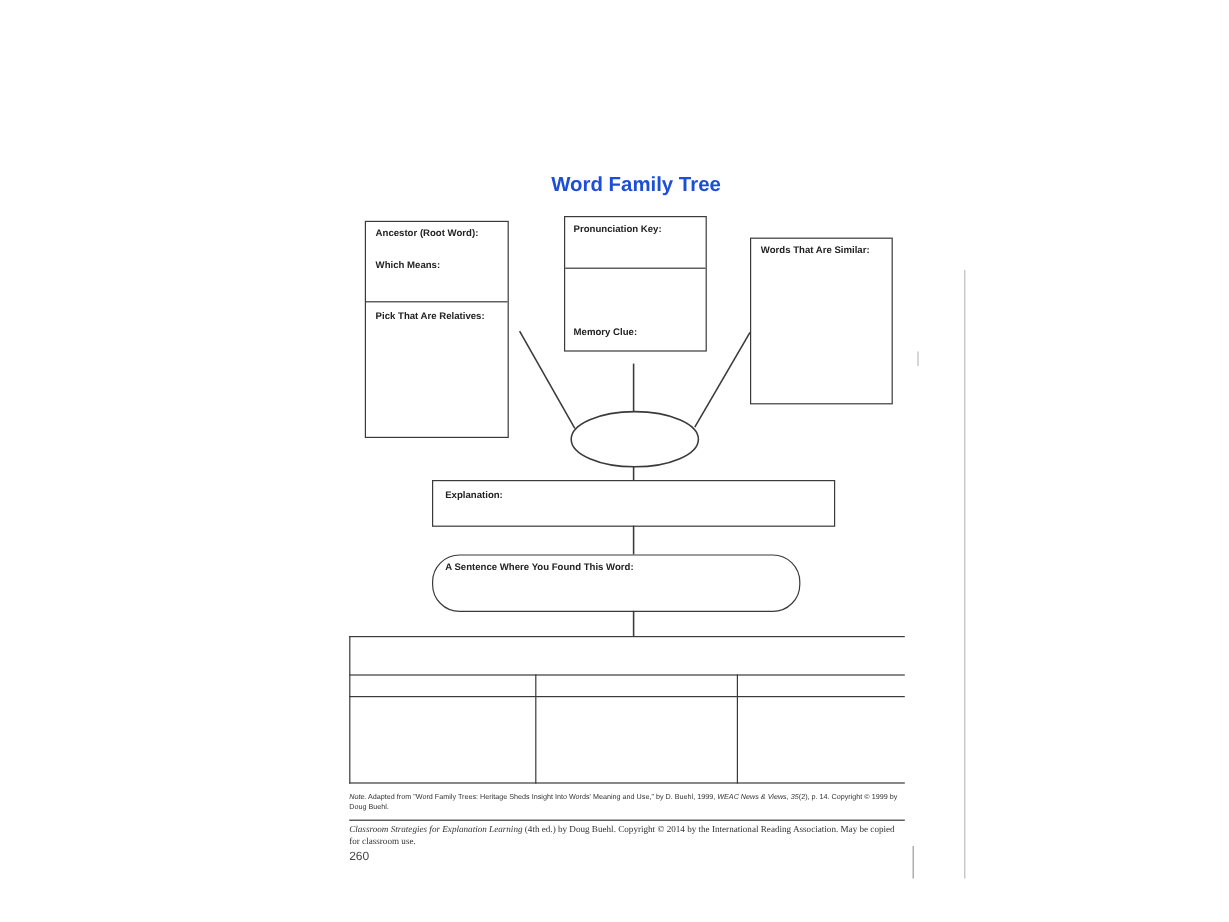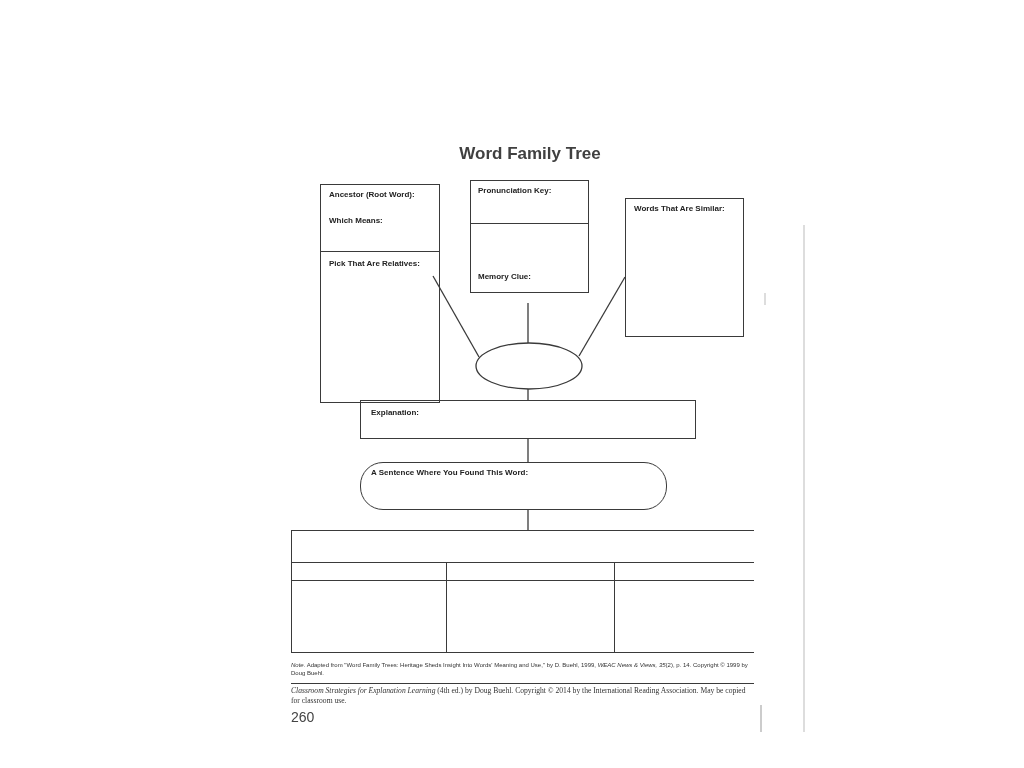--- a/index.html
+++ b/index.html
@@ -9,21 +9,21 @@
       position: relative;
       overflow: hidden;
       font-family: "Liberation Sans", sans-serif;
       color: #1a1a1a;
     }
     .abs { position: absolute; }
     .title {
       left: 300px; width: 460px; top: 144px;
       text-align: center;
       font-size: 17px; font-weight: bold;
-      color: #404040;
+      color: #1d4ed8;
     }
     .box {
       border: 1.4px solid #3a3a3a;
       box-sizing: border-box;
       background: transparent;
     }
     .lbl {
       font-size: 8px; font-weight: bold; color: #222;
       position: absolute; white-space: nowrap;
     }
@@ -33,21 +33,21 @@
     .note {
       font-size: 6px; color: #333; line-height: 8px;
     }
     .note i { font-style: italic; }
     .credit {
       font-family: "Liberation Serif", serif;
       font-size: 7.6px; color: #333; line-height: 10px;
     }
     .credit i { font-style: italic; }
     .pagenum {
-      font-size: 14px; color: #444;
+      font-size: 10px; color: #444;
     }
     .who {
       font-size: 8px; font-weight: bold; color: #222; line-height: 10px;
     }
     input.field {
       position: absolute; border: none; background: transparent; outline: none;
       font-family: "Liberation Sans", sans-serif; font-size: 9px;
     }
     textarea.field {
       position: absolute; border: none; background: transparent; outline: none; resize: none;
@@ -75,21 +75,21 @@
 
   <line x1="804" y1="225" x2="804" y2="732" stroke="#bbbbbb" stroke-width="1"></line>
   <line x1="765" y1="293" x2="765" y2="305" stroke="#bbbbbb" stroke-width="1"></line>
   <line x1="761" y1="705" x2="761" y2="732" stroke="#999999" stroke-width="1"></line>
 </svg>
 
 <input class="field" type="text" style="left: 490px; top: 358px; width: 78px; height: 16px; text-align: center;">
 
 <div class="abs title">Word Family Tree</div>
 
-<div class="abs box" style="left:320px; top:184px; width:120px; height:219px;">
+<div class="abs box" style="left:304px; top:184px; width:120px; height:181px;">
   <span class="lbl" style="left:8px; top:5px;">Ancestor (Root Word):</span>
   <span class="lbl" style="left:8px; top:31px;">Which Means:</span>
   <div class="abs hline" style="left:0; top:66px; width:118px;"></div>
   <span class="lbl" style="left:8px; top:74px;">Pick That Are Relatives:</span>
   <textarea class="field" style="left: 6px; top: 86px; width: 106px; height: 76px;"></textarea>
 </div>
 
 <div class="abs box" style="left:470px; top:180px; width:119px; height:113px;">
   <span class="lbl" style="left:7px; top:5px;">Pronunciation Key:</span>
   <div class="abs hline" style="left:0; top:42px; width:117px;"></div>

